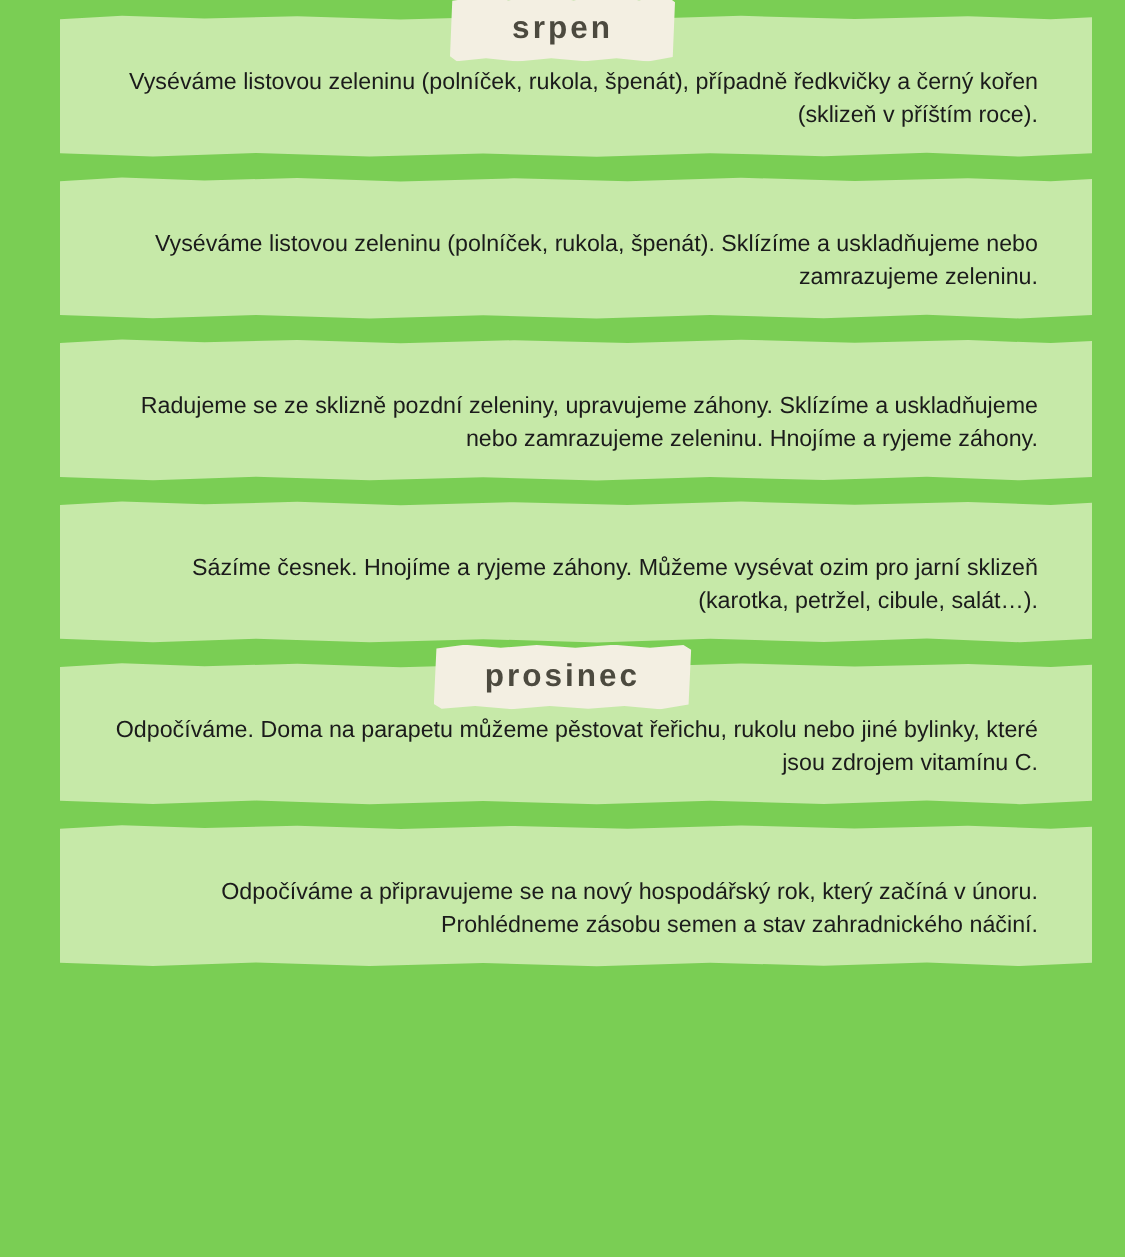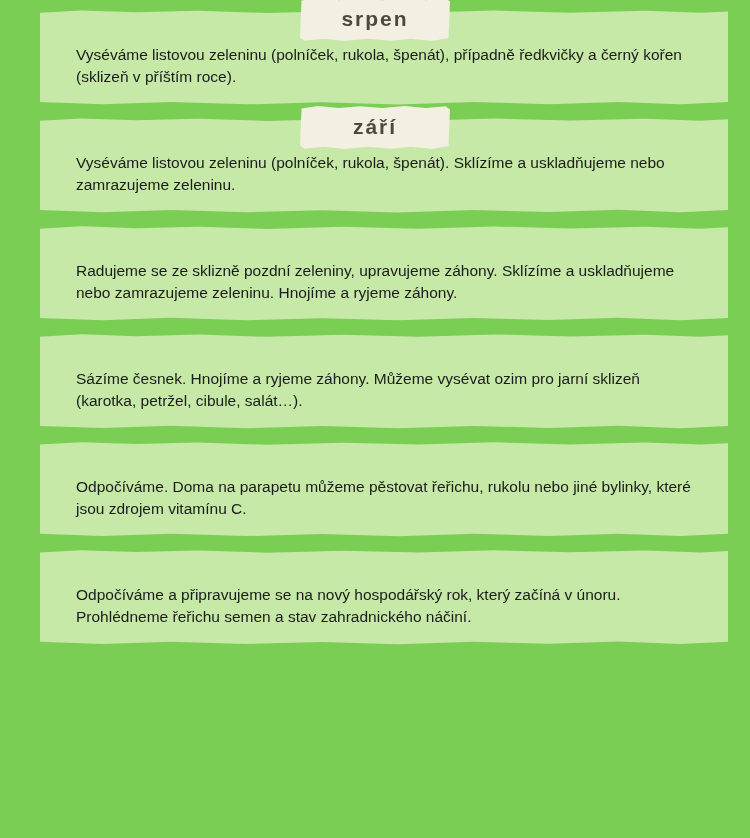--- a/index.html
+++ b/index.html
@@ -37,21 +37,21 @@
       0% 3%, 6% 0.5%, 14% 2.5%, 23% 0.8%, 33% 3.2%, 44% 1%, 55% 3%,
       66% 0.6%, 77% 2.8%, 88% 0.9%, 96% 3%, 100% 1.5%,
       100% 97%, 93% 99.4%, 84% 96.8%, 74% 99.2%, 63% 97%, 52% 99.5%,
       41% 97.2%, 30% 99.4%, 19% 96.9%, 9% 99.3%, 0% 97%
     );
   }
   .body-text {
     color: #1b1b1b;
     font-size: 15.5px;
     line-height: 1.45;
-    text-align: left;
+    text-align: right;
     margin: 0;
     padding: 0 6px;
   }
   
   .title-tag {
     position: absolute;
     left: 50%;
     transform: translateX(-50%);
     top: -12px;
     background: #f3efe2;
@@ -86,21 +86,20 @@
       </div>
       <div class="title-tag">srpen</div>
     </div>
   </div>
 
   <div class="month-block">
     <div class="strip-wrap">
       <div class="body-strip">
         <p class="body-text">Vyséváme listovou zeleninu (polníček, rukola, špenát). Sklízíme a uskladňujeme nebo zamrazujeme zeleninu.</p>
       </div>
-      <div class="title-tag">září</div>
     </div>
   </div>
 
   <div class="month-block">
     <div class="strip-wrap">
       <div class="body-strip">
         <p class="body-text">Radujeme se ze sklizně pozdní zeleniny, upravujeme záhony. Sklízíme a uskladňujeme nebo zamrazujeme zeleninu. Hnojíme a ryjeme záhony.</p>
       </div>
     </div>
   </div>
@@ -111,24 +110,25 @@
         <p class="body-text">Sázíme česnek. Hnojíme a ryjeme záhony. Můžeme vysévat ozim pro jarní sklizeň (karotka, petržel, cibule, salát…).</p>
       </div>
     </div>
   </div>
 
   <div class="month-block">
     <div class="strip-wrap">
       <div class="body-strip">
         <p class="body-text">Odpočíváme. Doma na parapetu můžeme pěstovat řeřichu, rukolu nebo jiné bylinky, které jsou zdrojem vitamínu C.</p>
       </div>
+      <div class="title-tag">prosinec</div>
     </div>
   </div>
 
   <div class="month-block">
     <div class="strip-wrap">
       <div class="body-strip">
-        <p class="body-text">Odpočíváme a připravujeme se na nový hospodářský rok, který začíná v únoru. Prohlédneme řeřichu semen a stav zahradnického náčiní.</p>
+        <p class="body-text">Odpočíváme a připravujeme se na nový hospodářský rok, který začíná v únoru. Prohlédneme zásobu semen a stav zahradnického náčiní.</p>
       </div>
     </div>
   </div>
 
 </div>
 
 </body></html>

